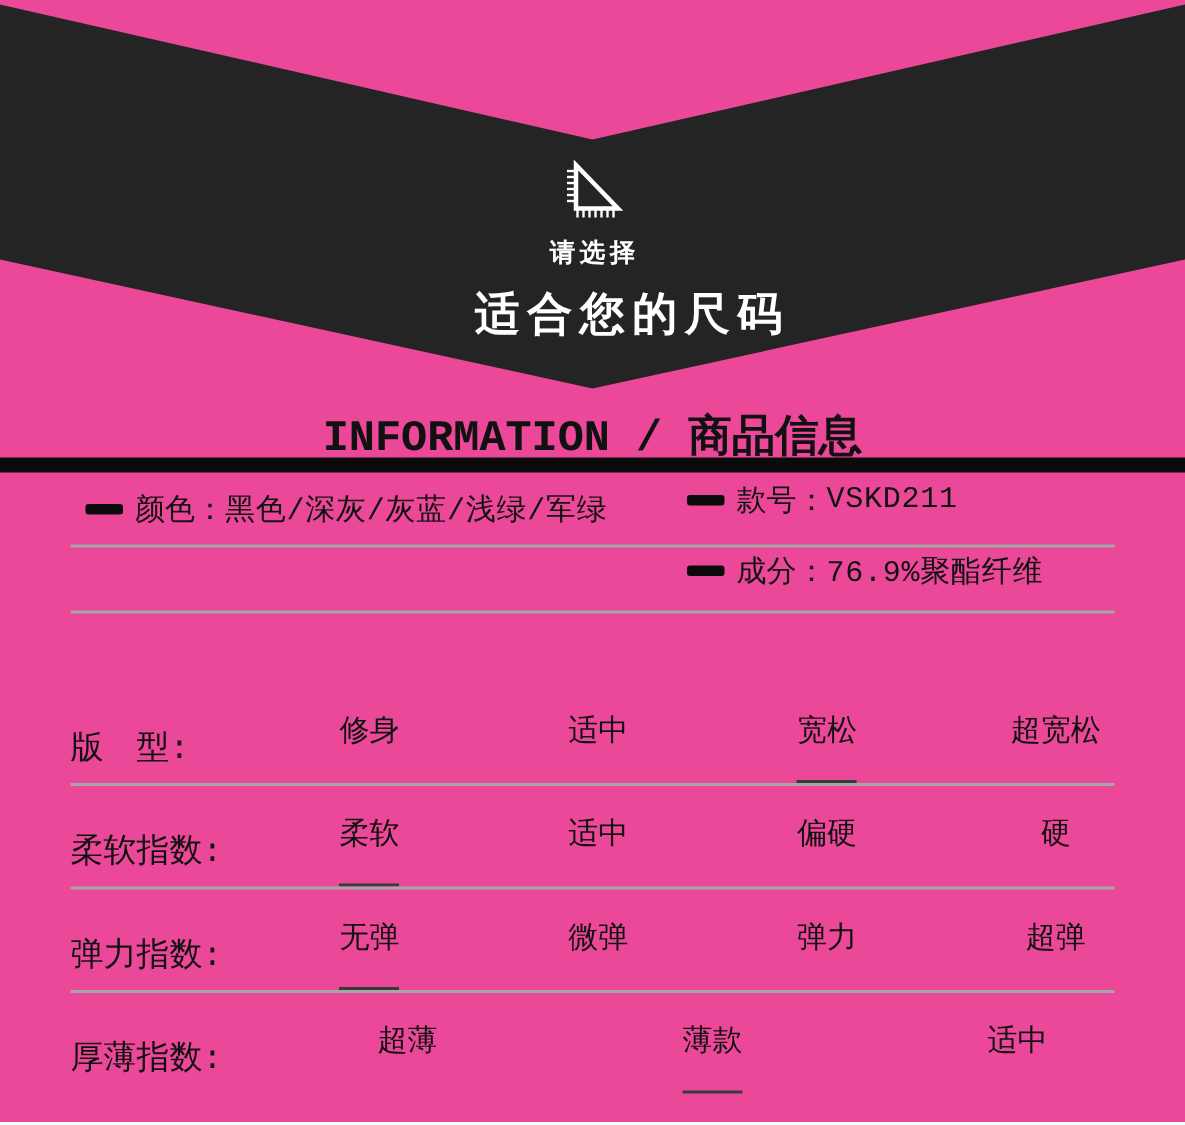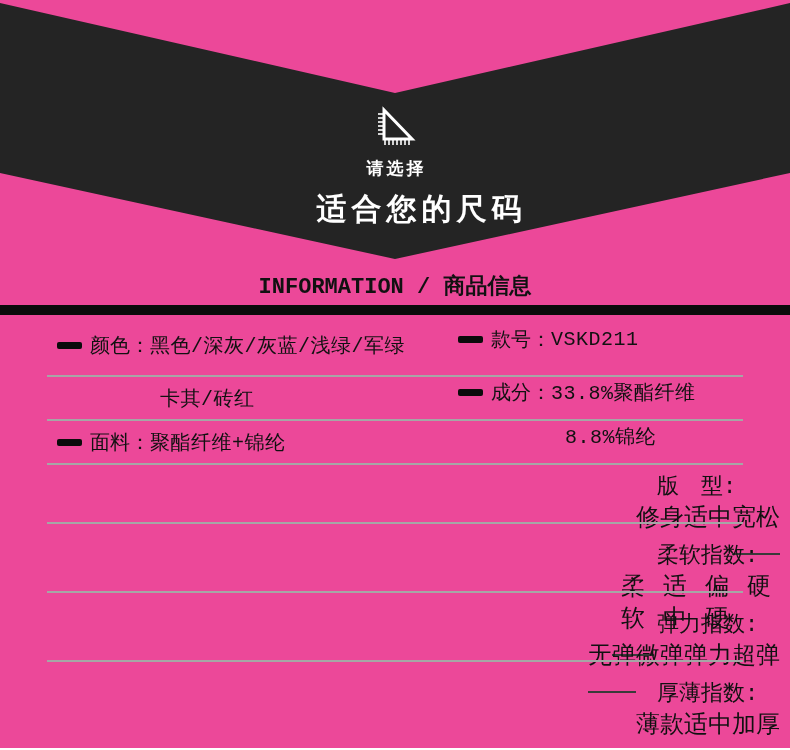--- a/index.html
+++ b/index.html
@@ -20,45 +20,45 @@
     position:absolute;top:157px;left:0;width:100%;text-align:center;
     color:var(--white);font-size:17px;font-weight:700;letter-spacing:3px;text-indent:3px;
   }
   .banner-title{
     position:absolute;top:189px;left:0;width:100%;text-align:center;
     color:var(--white);font-size:30px;font-weight:700;letter-spacing:5px;text-indent:5px;margin-left:24px;
   }
   
   .section-title{
     position:absolute;top:271px;left:0;width:100%;text-align:center;
-    font-size:22px;font-weight:700;color:var(--ink);letter-spacing:0px;
+    font-size:29px;font-weight:700;color:var(--ink);letter-spacing:0px;
   }
   .divider-bar{position:absolute;top:305px;left:0;width:790px;height:10px;background:var(--bar);}
   
   .info-grid{position:absolute;top:315px;left:47px;width:696px;}
   .irow{position:relative;border-bottom:2px solid var(--line);}
-  .irow-a{height:46px;padding-top:14px;}
+  .irow-a{height:46px;padding-top:2px;}
   .irow-b{height:42px;}
   .irow-c{height:42px;}
   .cell-left{position:absolute;left:0;top:0;bottom:0;display:flex;align-items:center;padding-left:10px;}
   .cell-left.indent{padding-left:113px;}
   .cell-right{position:absolute;left:411px;top:0;bottom:11px;display:flex;align-items:center;}
   .cell-right.indent2{left:518px;}
   .bullet{display:inline-block;width:25px;height:7px;background:var(--bar);border-radius:2px;margin-right:8px;flex:none;}
   .ilabel,.ivalue{font-size:20px;font-weight:500;color:var(--ink);white-space:nowrap;}
   .ivalue{letter-spacing:0.5px;}
   
   .attr-table{position:absolute;top:455px;left:47px;width:733px;}
-  .arow{position:relative;height:69px;display:flex;align-items:flex-end;padding-top:16px;box-sizing:border-box;flex-direction:column;}
+  .arow{position:relative;height:69px;display:flex;align-items:center;padding-top:16px;box-sizing:border-box;}
   .arow:not(:last-child)::after{
     content:"";position:absolute;left:0;bottom:0;width:696px;height:2px;background:var(--line);
   }
   .alabel{width:123px;font-size:22px;color:var(--ink);white-space:nowrap;flex:none;}
   .aopts{flex:1;display:flex;}
-  .aopt{flex:1;text-align:center;font-size:24px;color:var(--ink);}
+  .aopt{flex:1;text-align:center;font-size:20px;color:var(--ink);}
   .aopt span{display:inline-block;}
   .aopt span.underlined{border-bottom:2px solid var(--underline);padding-bottom:20px;}
 </style>
 </head>
 <body>
 
 <div class="page">
 
   <div class="banner">
     <svg width="790" height="262" viewBox="0 0 790 262" aria-hidden="true">
@@ -100,48 +100,36 @@
         <span class="ilabel">颜色：</span>
         <span class="ivalue">黑色/深灰/灰蓝/浅绿/军绿</span>
       </div>
       <div class="cell-right">
         <span class="bullet"></span>
         <span class="ilabel">款号：</span>
         <span class="ivalue">VSKD211</span>
       </div>
     </div>
     <div class="irow irow-b">
-      <div class="cell-left indent">
-        <span class="ivalue">卡其/砖红</span>
-      </div>
       <div class="cell-right">
         <span class="bullet"></span>
         <span class="ilabel">成分：</span>
-        <span class="ivalue">33.8%聚酯纤维</span>
-      </div>
-    </div>
-    <div class="irow irow-c">
-      <div class="cell-left">
-        <span class="bullet"></span>
-        <span class="ilabel">面料：</span>
-        <span class="ivalue">聚酯纤维+锦纶</span>
-      </div>
-      <div class="cell-right indent2">
-        <span class="ivalue">8.8%锦纶</span>
+        <span class="ivalue">76.9%聚酯纤维</span>
       </div>
     </div>
   </div>
 
   <div class="attr-table">
     <div class="arow">
       <div class="alabel">版　型:</div>
       <div class="aopts">
         <div class="aopt"><span>修身</span></div>
         <div class="aopt"><span>适中</span></div>
         <div class="aopt"><span class="underlined">宽松</span></div>
+        <div class="aopt"><span>超宽松</span></div>
       </div>
     </div>
     <div class="arow">
       <div class="alabel">柔软指数:</div>
       <div class="aopts">
         <div class="aopt"><span class="underlined">柔软</span></div>
         <div class="aopt"><span>适中</span></div>
         <div class="aopt"><span>偏硬</span></div>
         <div class="aopt"><span>硬</span></div>
       </div>
@@ -151,20 +139,20 @@
       <div class="aopts">
         <div class="aopt"><span class="underlined">无弹</span></div>
         <div class="aopt"><span>微弹</span></div>
         <div class="aopt"><span>弹力</span></div>
         <div class="aopt"><span>超弹</span></div>
       </div>
     </div>
     <div class="arow">
       <div class="alabel">厚薄指数:</div>
       <div class="aopts">
+        <div class="aopt"><span>超薄</span></div>
         <div class="aopt"><span class="underlined">薄款</span></div>
         <div class="aopt"><span>适中</span></div>
-        <div class="aopt"><span>加厚</span></div>
       </div>
     </div>
   </div>
 
 </div>
 
 </body></html>

